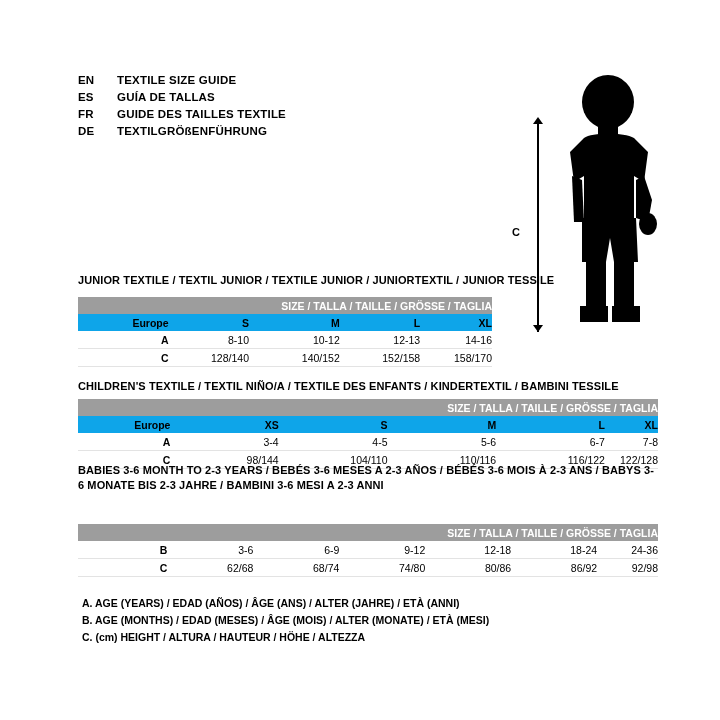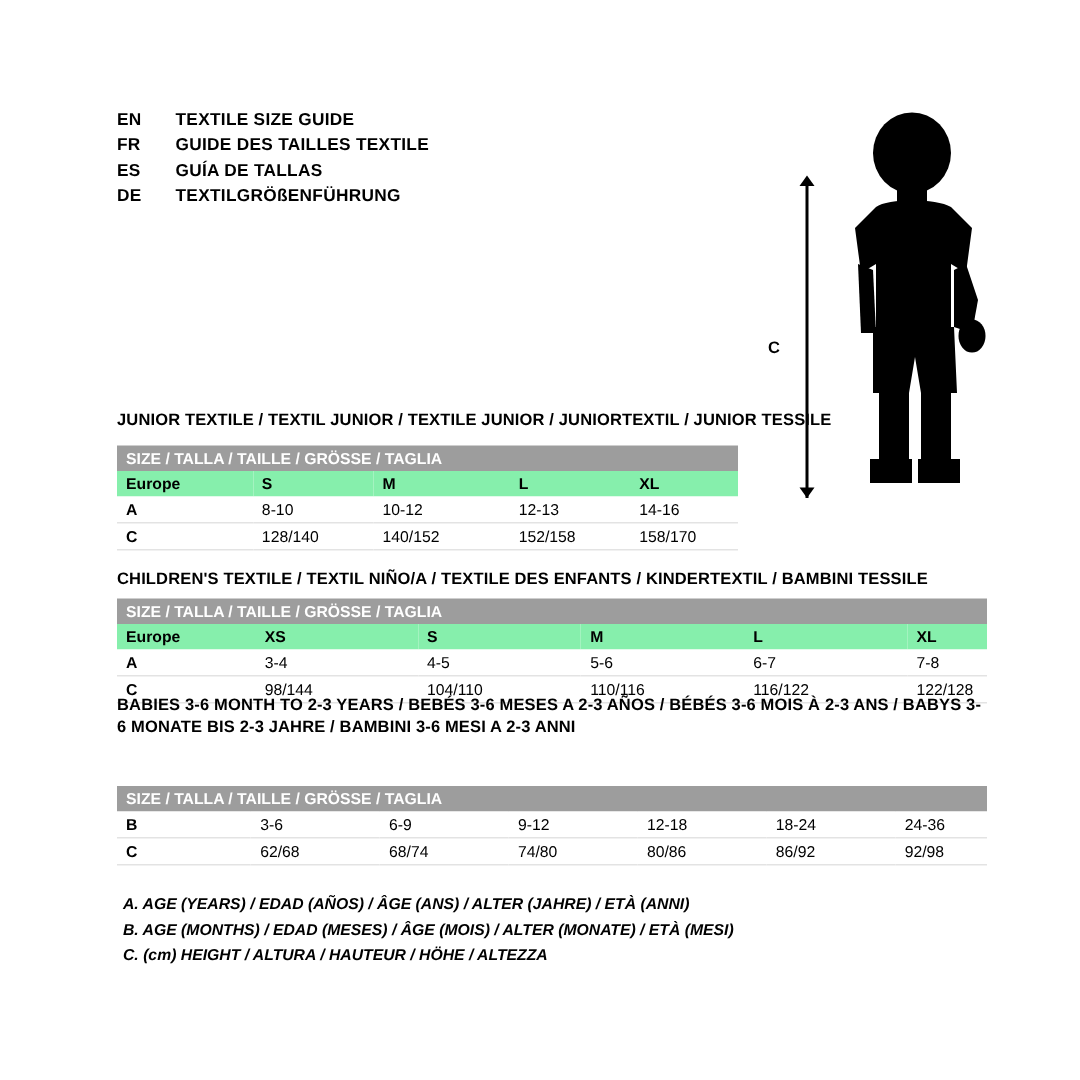--- a/index.html
+++ b/index.html
@@ -106,35 +106,35 @@
     width: 580px;
   }
   .tbl {
     position: absolute;
     left: 78px;
     border-collapse: collapse;
     font-size: 10.5px;
   }
   .tbl td, .tbl th {
     padding: 0;
-    text-align: left;
+    text-align: right;
     font-weight: normal;
     height: 17px;
     vertical-align: middle;
   }
   .hdr-row td {
     background: #9d9d9d;
     color: #ffffff;
     font-weight: bold;
     font-size: 10.5px;
     height: 17px;
     padding-left: 6px;
   }
   .band td {
-    background: #86efac;
+    background: #0ea5e9;
     padding-left: 6px;
     font-weight: bold;
     font-size: 10.5px;
   }
   .data td {
     background: #ffffff;
     padding-left: 6px;
     font-size: 10.5px;
     border-bottom: 1px solid #e3e3e3;
   }
@@ -172,39 +172,39 @@
   .footnotes {
     position: absolute;
     left: 78px;
     top: 595px;
     width: 580px;
     font-size: 10.5px;
     font-weight: bold;
     line-height: 17px;
     padding-left: 0px;
   }
-  .footnotes div { padding-left: 4px; font-style: italic; }
+  .footnotes div { padding-left: 4px; }
 </style>
 </head>
 <body>
 
 <div class="page">
 
   <div class="lang-block">
     <div class="lang-row">
       <span class="lang-code">EN</span>
       <span class="lang-text">TEXTILE SIZE GUIDE</span>
     </div>
     <div class="lang-row">
+      <span class="lang-code">ES</span>
+      <span class="lang-text">GUÍA DE TALLAS</span>
+    </div>
+    <div class="lang-row">
       <span class="lang-code">FR</span>
       <span class="lang-text">GUIDE DES TAILLES TEXTILE</span>
-    </div>
-    <div class="lang-row">
-      <span class="lang-code">ES</span>
-      <span class="lang-text">GUÍA DE TALLAS</span>
     </div>
     <div class="lang-row">
       <span class="lang-code">DE</span>
       <span class="lang-text">TEXTILGRÖßENFÜHRUNG</span>
     </div>
   </div>
 
   <div class="figure-area">
     <div class="fig-label">C</div>
     <div class="arrow-up"></div>

